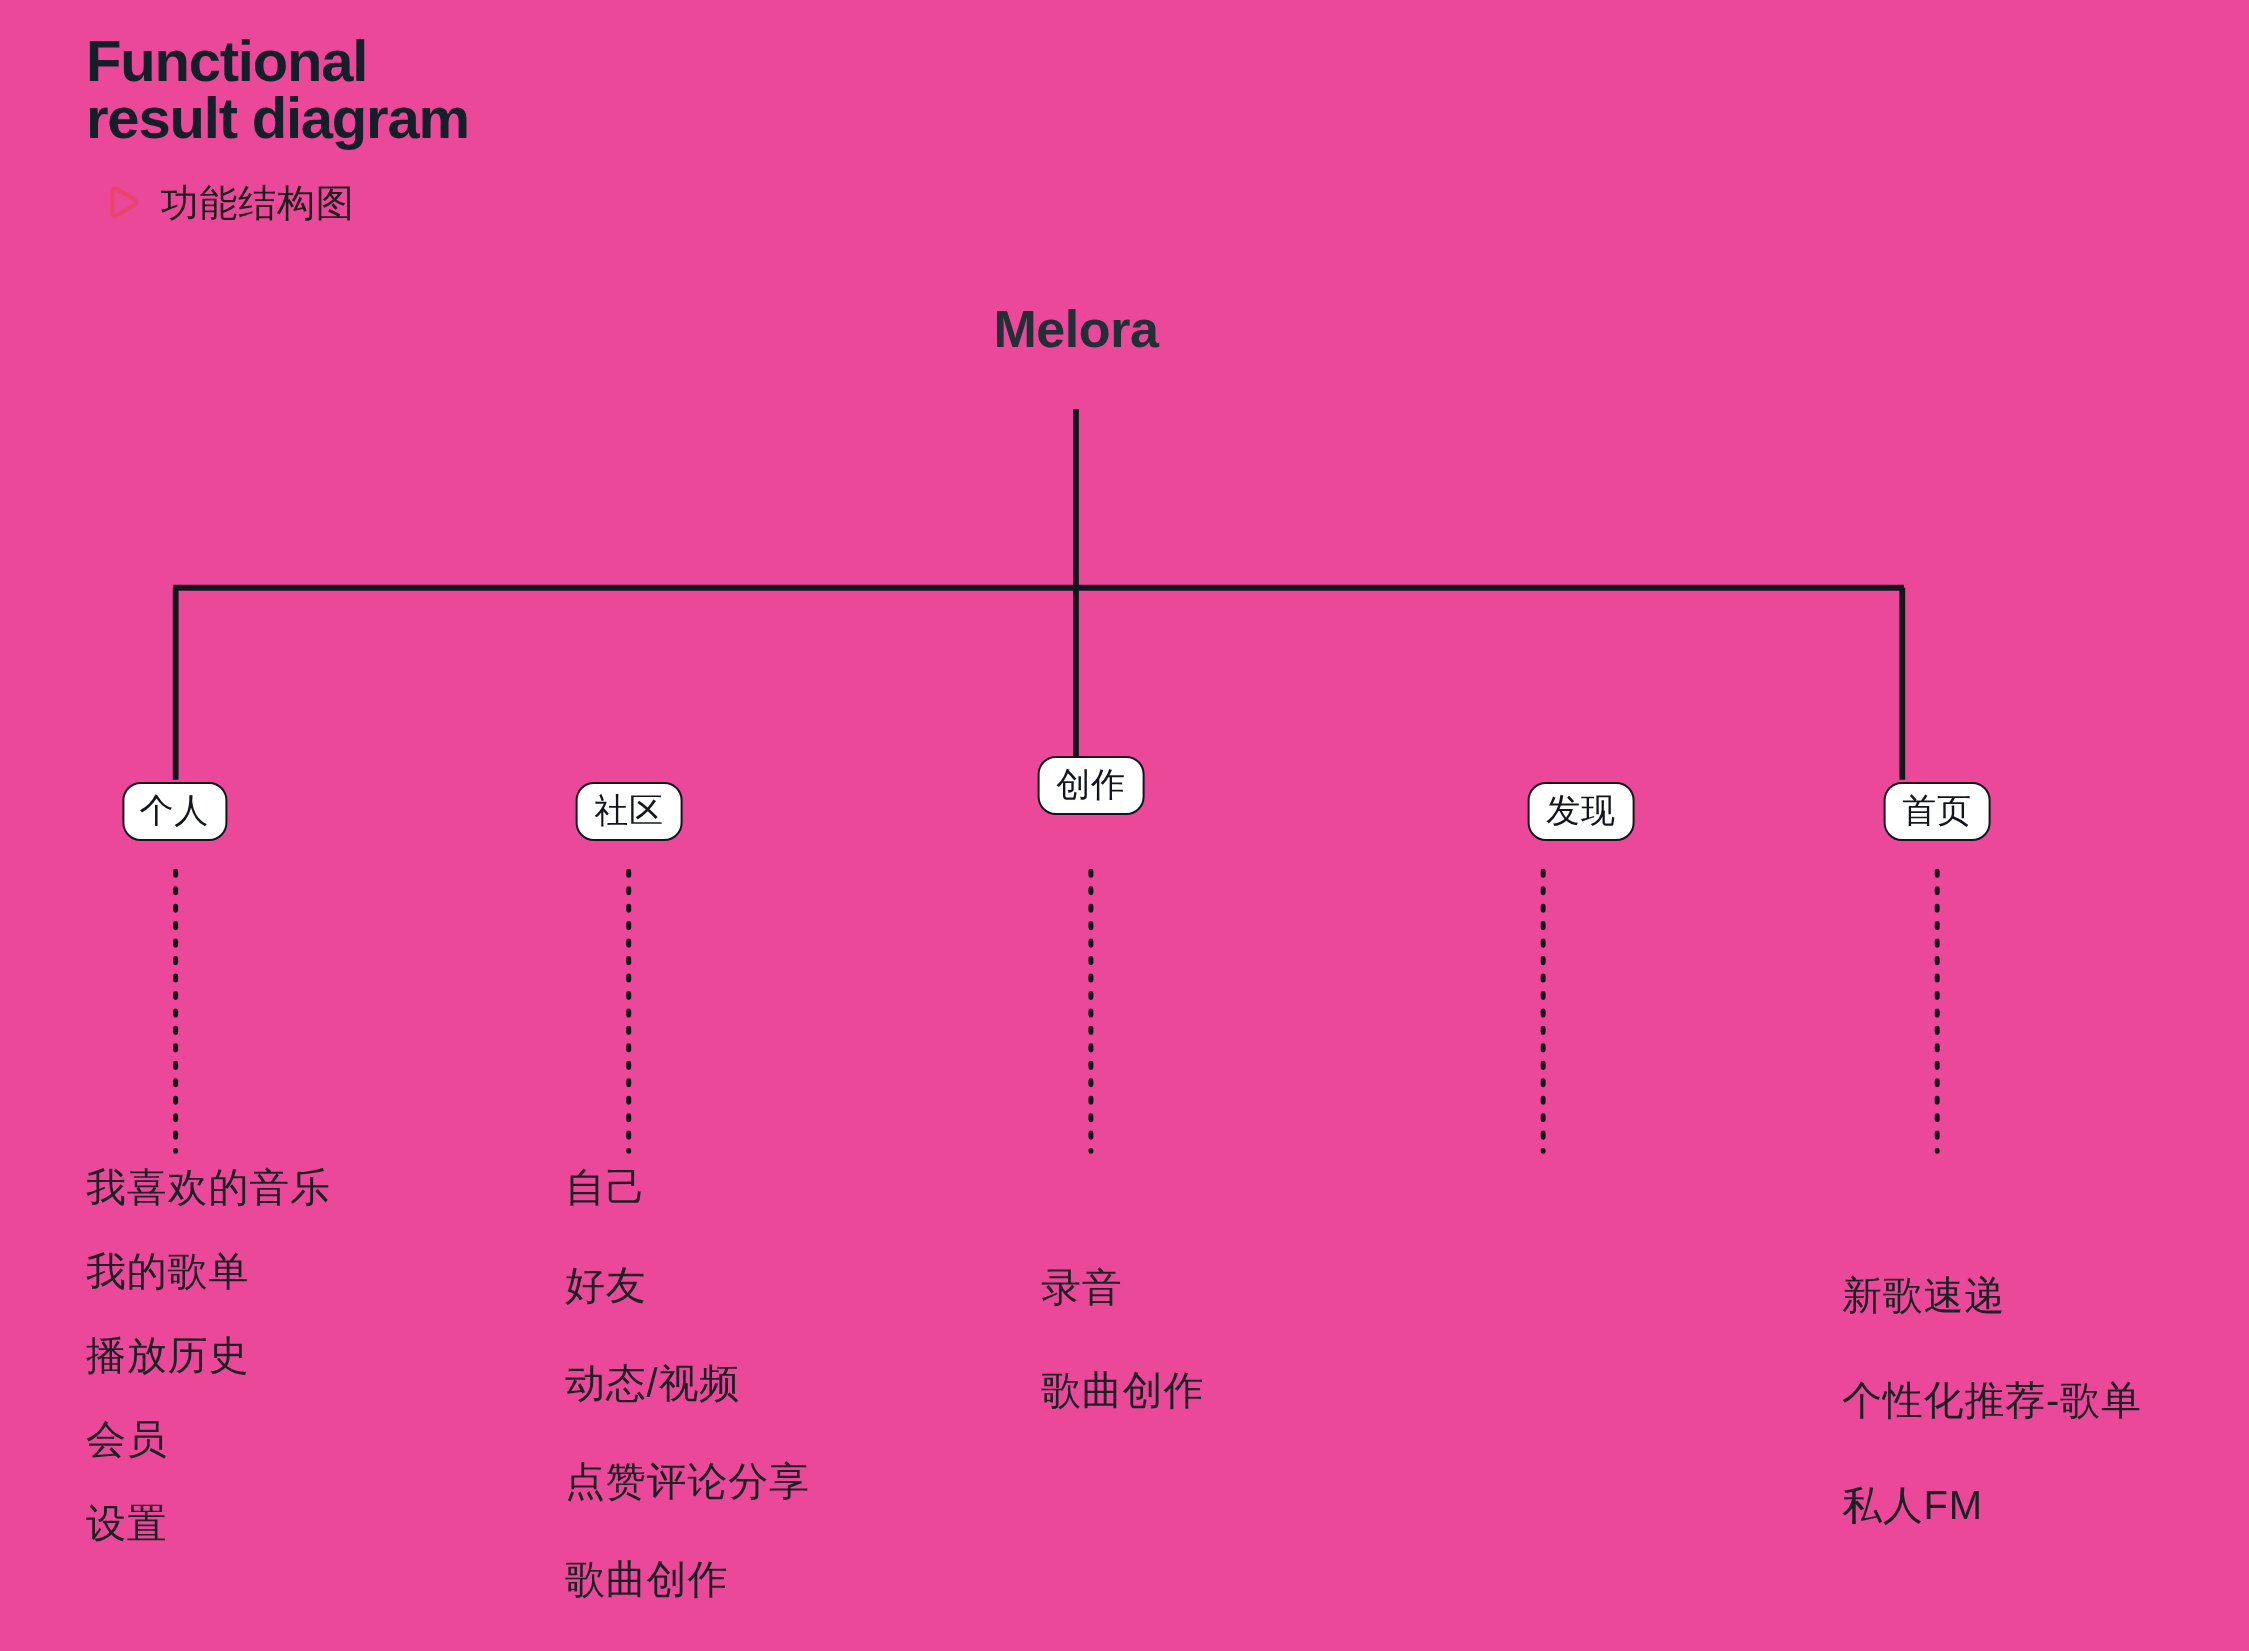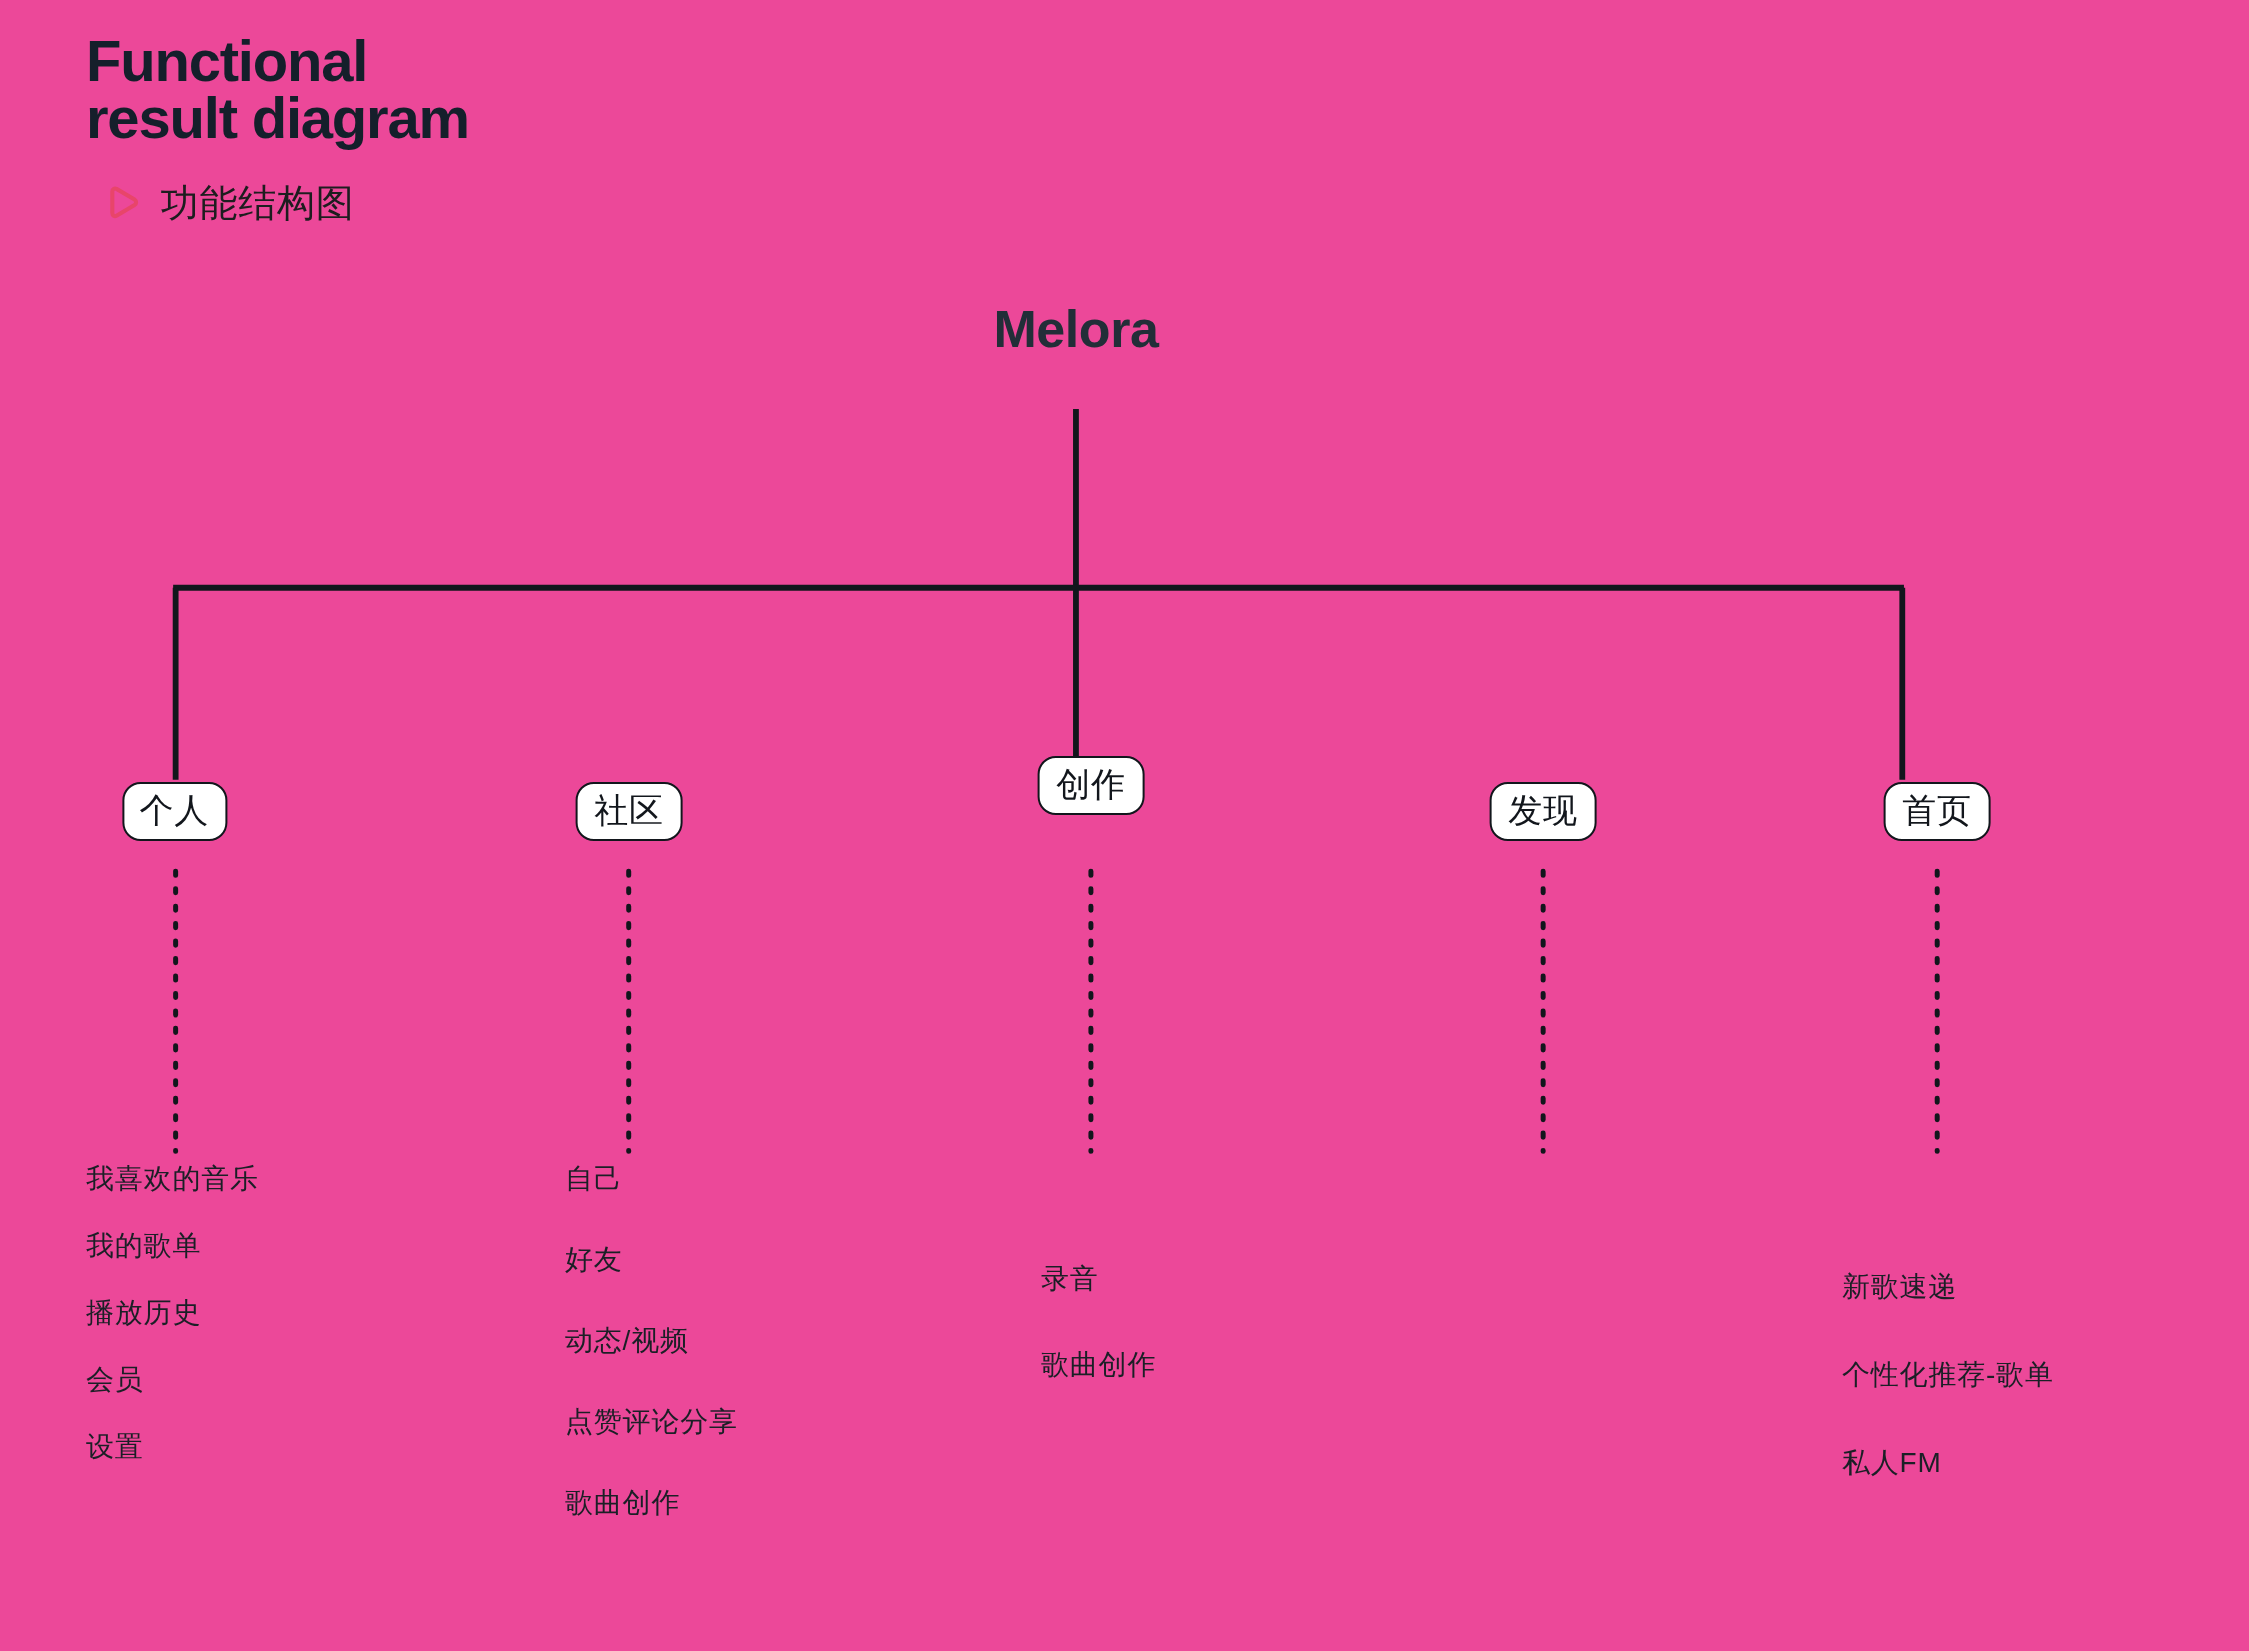--- a/index.html
+++ b/index.html
@@ -86,21 +86,21 @@
     color: #12161c;
     white-space: nowrap;
     letter-spacing: 0.8px;
   }
 
   .leaf-list {
     position: absolute;
     white-space: nowrap;
   }
   .leaf-item {
-    font-size: 28px;
+    font-size: 40px;
     color: #1b1f26;
     letter-spacing: 0.8px;
     white-space: nowrap;
   }
 </style>
 </head>
 <body>
 
 <div id="canvas">
 
@@ -133,21 +133,21 @@
       <line x1="1856" y1="1048" x2="1856" y2="1385" stroke="#12161c" stroke-width="6" stroke-dasharray="5 16" stroke-linecap="round"></line>
       <line x1="2330" y1="1048" x2="2330" y2="1385" stroke="#12161c" stroke-width="6" stroke-dasharray="5 16" stroke-linecap="round"></line>
     </g>
   </svg>
 
   <div id="root-node">Melora</div>
 
   <div class="branch-node" style="left:175px; top:782px;padding-left:15px;">个人</div>
   <div class="branch-node" style="left:629px; top:782px;">社区</div>
   <div class="branch-node" style="left:1091px; top:756px;">创作</div>
-  <div class="branch-node" style="left:1543px; top:782px;">发现</div>
+  <div class="branch-node" style="left:1581px; top:782px;">发现</div>
   <div class="branch-node" style="left:1937px; top:782px;">首页</div>
 
   <div class="leaf-list" style="left: 86px; top: 1160px;">
       <div class="leaf-item" style="margin-top: 0px;">我喜欢的音乐</div>
       <div class="leaf-item" style="margin-top: 29px;">我的歌单</div>
       <div class="leaf-item" style="margin-top: 29px;">播放历史</div>
       <div class="leaf-item" style="margin-top: 29px;">会员</div>
       <div class="leaf-item" style="margin-top: 29px;">设置</div>
     </div>
   <div class="leaf-list" style="left: 565px; top: 1160px;">

